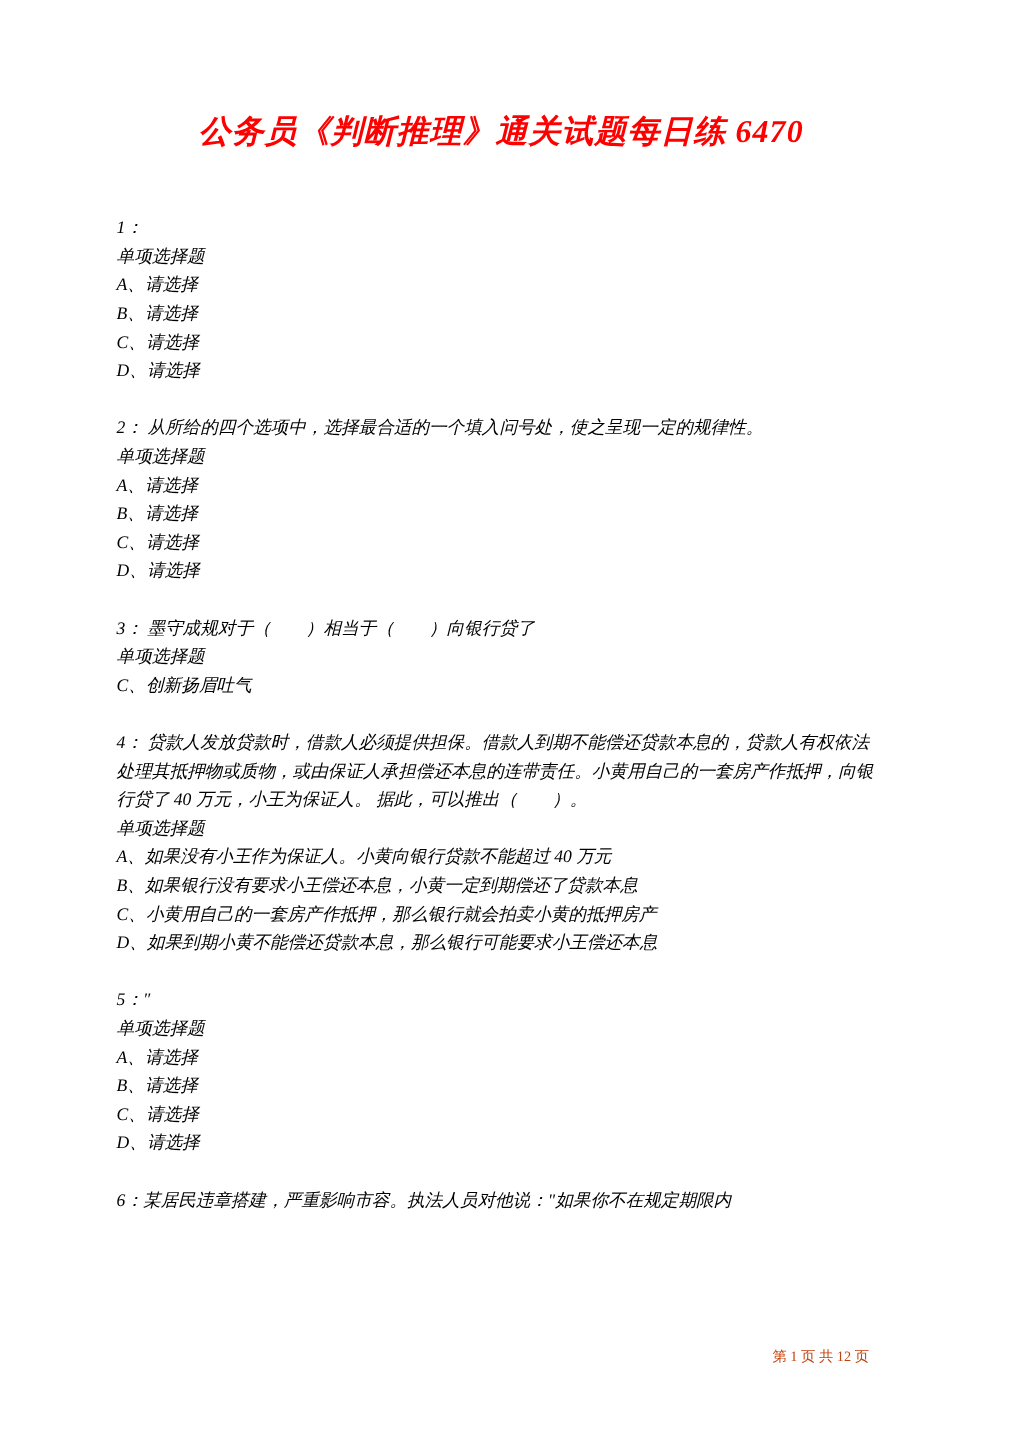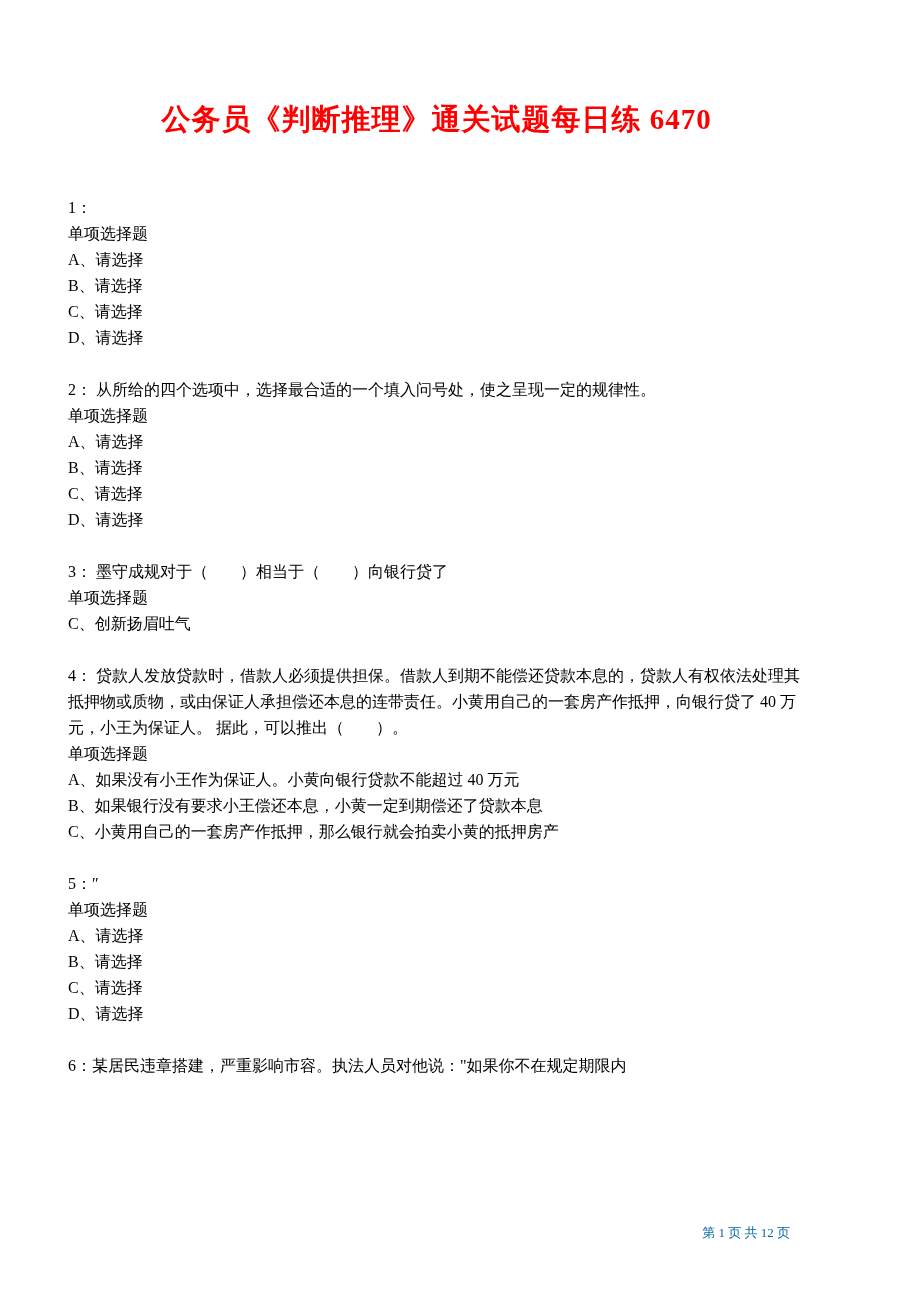--- a/index.html
+++ b/index.html
@@ -8,21 +8,22 @@
       box-sizing: border-box;
     }
     body {
       width: 920px;
       height: 1302px;
       background: #ffffff;
       font-family: "SimSun", "宋体", serif;
       position: relative;
     }
     .page {
-      padding: 100px 115px 50px 68px;
+      padding: 100px 115px 50px 106px;
+      font-style: italic;
     }
     .title {
       color: #ff0000;
       font-size: 29px;
       font-weight: bold;
       text-align: center;
       margin-bottom: 55px;
       font-family: "SimSun", "宋体", serif;
       letter-spacing: 1px;
     }
@@ -33,21 +34,21 @@
       color: #000000;
     }
     .question-line {
       display: block;
     }
     .footer {
       position: absolute;
       bottom: 60px;
       right: 130px;
       font-size: 13px;
-      color: #0369a1;
+      color: #c2410c;
     }
   </style>
 </head>
 <body>
 
 <div class="page">
   <h1 class="title">公务员《判断推理》通关试题每日练 6470</h1>
 
   <div class="question">
     <span class="question-line">1：</span>
@@ -72,20 +73,21 @@
     <span class="question-line">单项选择题</span>
     <span class="question-line">C、创新扬眉吐气</span>
   </div>
 
   <div class="question">
     <span><span>4：</span><span> 贷款人发放贷款时，借款人必须提供担保。借款人到期不能偿还贷款本息的，贷款人有权依法处理其抵押物或质物，或由保证人承担偿还本息的连带责任。小黄用自己的一套房产作抵押，向银行贷了 40 万元，小王为保证人。 据此，可以推出（　　）。</span></span>
     <span class="question-line">单项选择题</span>
     <span class="question-line">A、如果没有小王作为保证人。小黄向银行贷款不能超过 40 万元</span>
     <span class="question-line">B、如果银行没有要求小王偿还本息，小黄一定到期偿还了贷款本息</span>
     <span class="question-line">C、小黄用自己的一套房产作抵押，那么银行就会拍卖小黄的抵押房产</span>
+    <span class="question-line">D、如果到期小黄不能偿还贷款本息，那么银行可能要求小王偿还本息</span>
   </div>
 
   <div class="question">
     <span><span>5：</span><span>″</span></span>
     <span class="question-line">单项选择题</span>
     <span class="question-line">A、请选择</span>
     <span class="question-line">B、请选择</span>
     <span class="question-line">C、请选择</span>
     <span class="question-line">D、请选择</span>
   </div>

